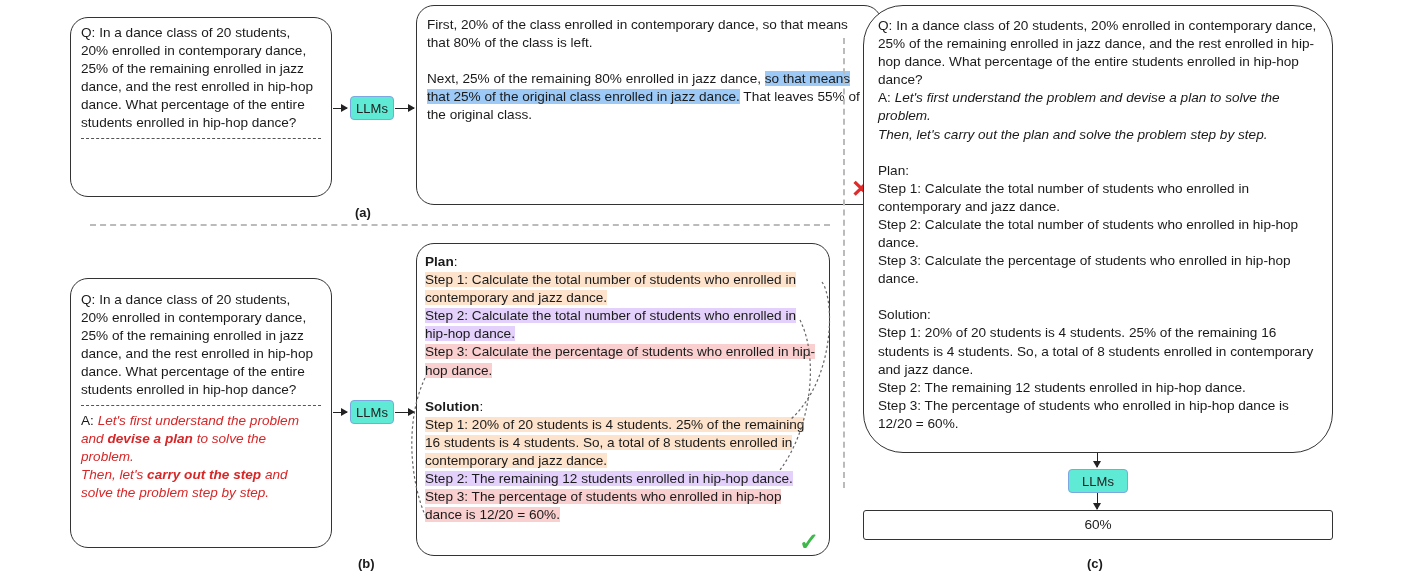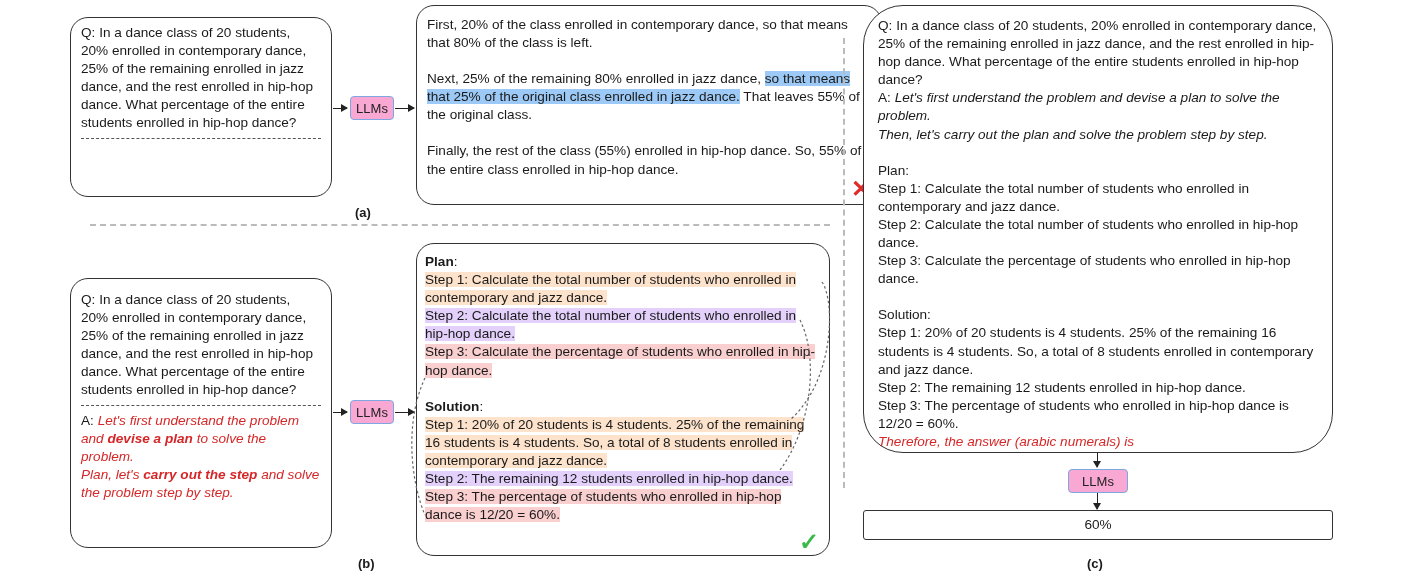--- a/index.html
+++ b/index.html
@@ -2,21 +2,21 @@
 <html><head>
 <meta charset="utf-8">
 <style>
   html, body { margin:0; padding:0; background:#ffffff; }
   body { width:1411px; height:587px; position:relative; overflow:hidden;
          font-family:"Liberation Sans", sans-serif; color:#1a1a1a; }
   .box { position:absolute; border:1.3px solid #333; border-radius:18px; background:#fff; box-sizing:border-box; }
   .txt { font-size:13.6px; line-height:18.1px; }
   .red { color:#d62728; font-style:italic; }
   .dashline { border-top:1.3px dashed #555; margin:5px 0 6px 0; }
-  .llm { position:absolute; width:44px; height:24px; border:1px solid #7ea6e0; background:#f9a8d4;
+  .llm { position:absolute; width:44px; height:24px; border:1px solid #7ea6e0; background:#5eead4;
          border-radius:4px; font-size:13px; line-height:24px; text-align:center; color:#222; box-sizing:border-box; }
   .arrow { position:absolute; height:1.2px; background:#222; }
   .arrow::after { content:""; position:absolute; right:-1px; top:-4px; border-left:7px solid #222;
                   border-top:4.5px solid transparent; border-bottom:4.5px solid transparent; }
   .varrow { position:absolute; width:1.2px; background:#222; }
   .varrow::after { content:""; position:absolute; bottom:-1px; left:-4px; border-top:7px solid #222;
                    border-left:4.5px solid transparent; border-right:4.5px solid transparent; }
   .label { position:absolute; font-weight:bold; font-size:13px; }
   .hl-blue { background:#9cc9f5; }
   .hl-orange { background:#fde3cc; }
@@ -33,33 +33,32 @@
   <div class="dashline"></div>
 </div>
 
 <div class="arrow" style="left:333px;top:108px;width:14px;"></div>
 <div class="llm" style="left:350px;top:96px;">LLMs</div>
 <div class="arrow" style="left:395px;top:108px;width:19px;"></div>
 
 <div class="box txt" style="left:416px;top:5px;width:466px;height:200px;padding:10px 10px;">
   <p class="para">First, 20% of the class enrolled in contemporary dance, so that means that 80% of the class is left.</p>
   <p class="para"><span>Next, 25% of the remaining 80% enrolled in jazz dance, </span><span class="hl-blue">so that means that 25% of the original class enrolled in jazz dance.</span><span> That leaves 55% of the original class.</span></p>
-  <p class="para" style="margin:0;">Finally, the rest of the class (55%) enrolled in hip-hop dance. So, 55% of the entire class enrolled in hip-hop dance.</p>
   <div class="mark" style="right:10px;bottom:6px;color:#e02b2b;">✕</div>
 </div>
 <div class="label" style="left:355px;top:205px;">(a)</div>
 
 <div style="position:absolute;left:90px;top:224px;width:740px;border-top:2px dashed #bbb;"></div>
 
 <div style="position:absolute;left:843px;top:38px;height:450px;border-left:2px dashed #bbb;"></div>
 
 <div class="box txt" style="left:70px;top:278px;width:262px;height:270px;padding:12px 10px;">
   <div>Q: In a dance class of 20 students, 20% enrolled in contemporary dance, 25% of the remaining enrolled in jazz dance, and the rest enrolled in hip-hop dance. What percentage of the entire students enrolled in hip-hop dance?</div>
   <div class="dashline"></div>
-  <div><span>A: </span><span class="red"><span>Let's first understand the problem and </span><b>devise a plan</b><span> to solve the problem.</span><br><span>Plan, let's </span><b>carry out the step</b><span> and solve the problem step by step.</span></span></div>
+  <div><span>A: </span><span class="red"><span>Let's first understand the problem and </span><b>devise a plan</b><span> to solve the problem.</span><br><span>Then, let's </span><b>carry out the step</b><span> and solve the problem step by step.</span></span></div>
 </div>
 
 <div class="arrow" style="left:333px;top:412px;width:14px;"></div>
 <div class="llm" style="left:350px;top:400px;">LLMs</div>
 <div class="arrow" style="left:395px;top:412px;width:19px;"></div>
 
 <div class="box txt" style="left:416px;top:243px;width:414px;height:313px;padding:9px 8px;">
   <div><b>Plan</b>:</div>
   <div><span class="hl-orange">Step 1: Calculate the total number of students who enrolled in contemporary and jazz dance.</span></div>
   <div><span class="hl-purple">Step 2: Calculate the total number of students who enrolled in hip-hop dance.</span></div>
@@ -88,21 +87,20 @@
   <div style="height:18px;"></div>
   <div>Plan:</div>
   <div>Step 1: Calculate the total number of students who enrolled in contemporary and jazz dance.</div>
   <div>Step 2: Calculate the total number of students who enrolled in hip-hop dance.</div>
   <div>Step 3: Calculate the percentage of students who enrolled in hip-hop dance.</div>
   <div style="height:18px;"></div>
   <div>Solution:</div>
   <div>Step 1: 20% of 20 students is 4 students. 25% of the remaining 16 students is 4 students. So, a total of 8 students enrolled in contemporary and jazz dance.</div>
   <div>Step 2: The remaining 12 students enrolled in hip-hop dance.</div>
   <div>Step 3: The percentage of students who enrolled in hip-hop dance is 12/20 = 60%.</div>
-  <div class="red">Therefore, the answer (arabic numerals) is</div>
 </div>
 
 <div class="varrow" style="left:1097px;top:453px;height:14px;"></div>
 <div class="llm" style="left:1068px;top:469px;width:60px;">LLMs</div>
 <div class="varrow" style="left:1097px;top:493px;height:16px;"></div>
 
 <div class="box" style="left:863px;top:510px;width:470px;height:30px;border-radius:3px;text-align:center;font-size:13.6px;line-height:28px;">
   <span>60%</span>
 </div>
 <div class="label" style="left:1087px;top:556px;">(c)</div>

